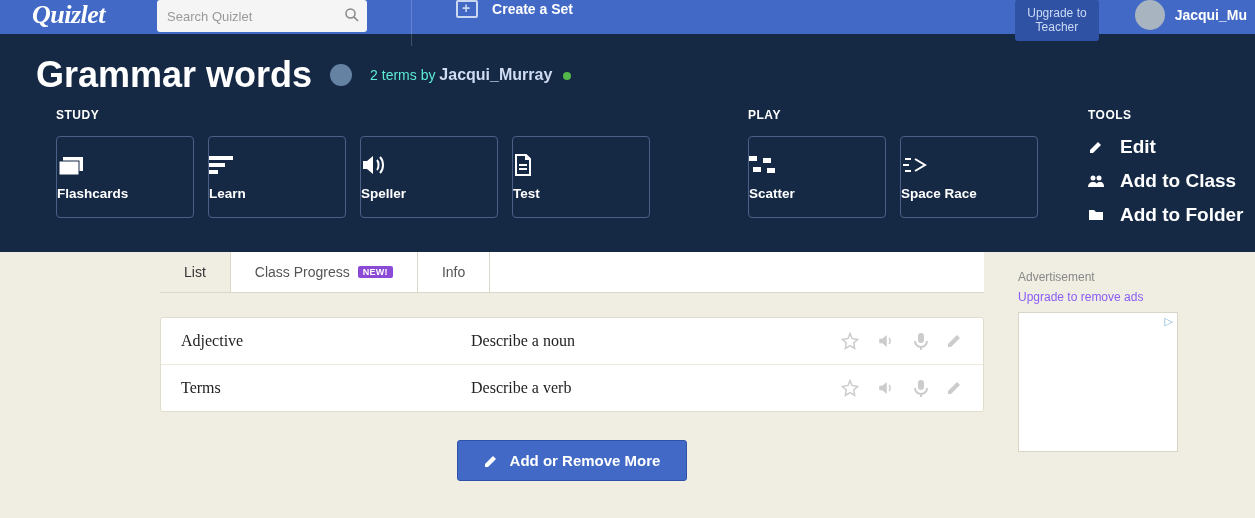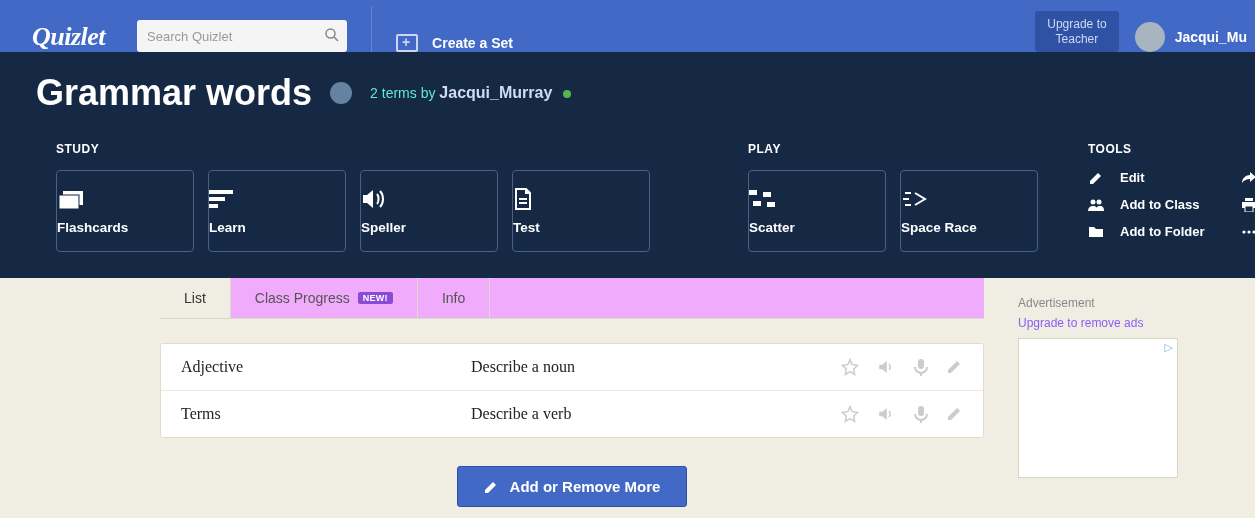--- a/index.html
+++ b/index.html
@@ -1,63 +1,63 @@
 <!DOCTYPE html>
 <html><head>
   <meta charset="utf-8">
   <style>
     * { margin: 0; padding: 0; box-sizing: border-box; }
     body { font-family: -apple-system, BlinkMacSystemFont, "Segoe UI", Helvetica, Arial, sans-serif; background: #f0eee3; overflow-x: hidden; }
     
     
-    .topnav { background: #4269c5; height: 52px; display: flex; align-items: flex-end; color: #fff; }
+    .topnav { background: #4269c5; height: 34px; display: flex; align-items: flex-start; color: #fff; gap: 20px; }
     .logo { font-family: Georgia, serif; font-style: italic; font-weight: bold; font-size: 26px; padding: 0 32px; letter-spacing: -0.5px; }
     .search-wrap { position: relative; width: 210px; }
     .search-input { width: 100%; height: 32px; border: none; border-radius: 3px; padding: 0 48px 0 10px; font-size: 13px; background: #f5f5f5; color: #555; outline: none; }
     .search-input::placeholder { color: #999; }
     .search-icon-btn { position: absolute; right: 6px; top: 6px; background: none; border: none; cursor: pointer; }
     .create-sep { width: 1px; height: 46px; background: rgba(255,255,255,0.18); margin: 0 24px; }
     .create-set { display: flex; align-items: center; gap: 14px; font-size: 14px; font-weight: 600; cursor: pointer; }
     .create-icon { width: 22px; height: 18px; border: 2px solid #c9d8f0; border-radius: 2px; position: relative; display: inline-block; }
     .create-icon::after { content: "+"; position: absolute; top: -2px; left: 4px; font-size: 14px; color: #c9d8f0; font-weight: bold; }
     .topnav-spacer { flex: 1; }
     .upgrade-btn { background: #3052a5; color: #cadbf5; font-size: 12px; line-height: 1.2; text-align: center; padding: 6px 12px; border-radius: 3px; margin-right: 16px; cursor: pointer; }
     .user-menu { display: flex; align-items: center; gap: 10px; padding-right: 8px; cursor: pointer; }
     .avatar { width: 30px; height: 30px; border-radius: 50%; background: #a8b5c0; display: inline-block; }
     .user-name { font-size: 14px; font-weight: 600; overflow: hidden; }
     
     
     .hero { background: #152945; padding: 20px 36px 26px; color: #fff; }
-    .title-row { display: flex; align-items: center; gap: 18px; margin-bottom: 28px; }
+    .title-row { display: flex; align-items: center; gap: 18px; margin-bottom: 12px; }
     .set-title { font-size: 36px; font-weight: 600; }
     .author-avatar { width: 22px; height: 22px; border-radius: 50%; background: #6682a3; display: inline-block; }
     .meta-text { color: #5eead4; font-size: 14px; }
     .meta-author { color: #cfdcf2; font-weight: 600; }
     .online-dot { width: 8px; height: 8px; border-radius: 50%; background: #53b74a; display: inline-block; margin-left: 6px; }
     
     .section-row { display: flex; align-items: flex-start; }
     .section-block { display: flex; flex-direction: column; gap: 14px; padding-left: 20px; }
     .section-label { font-size: 12px; font-weight: 700; color: #fff; letter-spacing: 0.5px; }
     .tiles { display: flex; gap: 14px; }
     .tile { width: 138px; height: 82px; border: 1px solid #4a6087; border-radius: 4px; display: flex; flex-direction: column; align-items: flex-start; justify-content: center; gap: 10px; cursor: pointer; }
     .tile-icon { height: 22px; display: flex; align-items: center; justify-content: center; }
     .tile-label { font-size: 13.5px; font-weight: 600; }
     
     .study-block { margin-right: 78px; }
     .play-block { margin-right: 50px; }
     
     .tools-block { display: flex; flex-direction: column; gap: 14px; flex: 1; }
     .tools-grid { display: grid; grid-template-columns: 1fr 1fr; column-gap: 36px; row-gap: 12px; }
-    .tool-item { display: flex; align-items: center; gap: 16px; font-size: 13px; font-weight: 600; cursor: pointer; white-space: nowrap; }
+    .tool-item { display: flex; align-items: center; gap: 16px; font-size: 19px; font-weight: 600; cursor: pointer; white-space: nowrap; }
     .tool-icon { width: 16px; display: inline-flex; justify-content: center; }
     
     
     .content { display: flex; padding: 0 0 30px 160px; }
     .main-col { width: 824px; }
-    .tabs { display: flex; background: #f0abfc; border-bottom: 1px solid #ddd9ca; }
+    .tabs { display: flex; background: #ffffff; border-bottom: 1px solid #ddd9ca; }
     .tab { padding: 12px 24px; font-size: 14px; color: #555; cursor: pointer; border-right: 1px solid #ddd9ca; display: flex; align-items: center; gap: 8px; }
     .tab.active { background: #f0eee3; color: #333; }
     .new-badge { background: #8a4ad6; color: #fff; font-size: 9px; font-weight: 700; padding: 1px 5px; border-radius: 2px; letter-spacing: 0.3px; }
     
     .terms-list { margin-top: 24px; background: #fff; border: 1px solid #e1ddcd; border-radius: 3px; }
     .term-row { display: flex; align-items: center; padding: 14px 20px; border-bottom: 1px solid #eceade; }
     .term-row:last-child { border-bottom: none; }
     .term-word { width: 290px; font-family: Georgia, serif; font-size: 16px; color: #222; }
     .term-def { flex: 1; font-family: Georgia, serif; font-size: 16px; color: #222; }
     .term-actions { display: flex; gap: 18px; color: #bfbfbf; }

